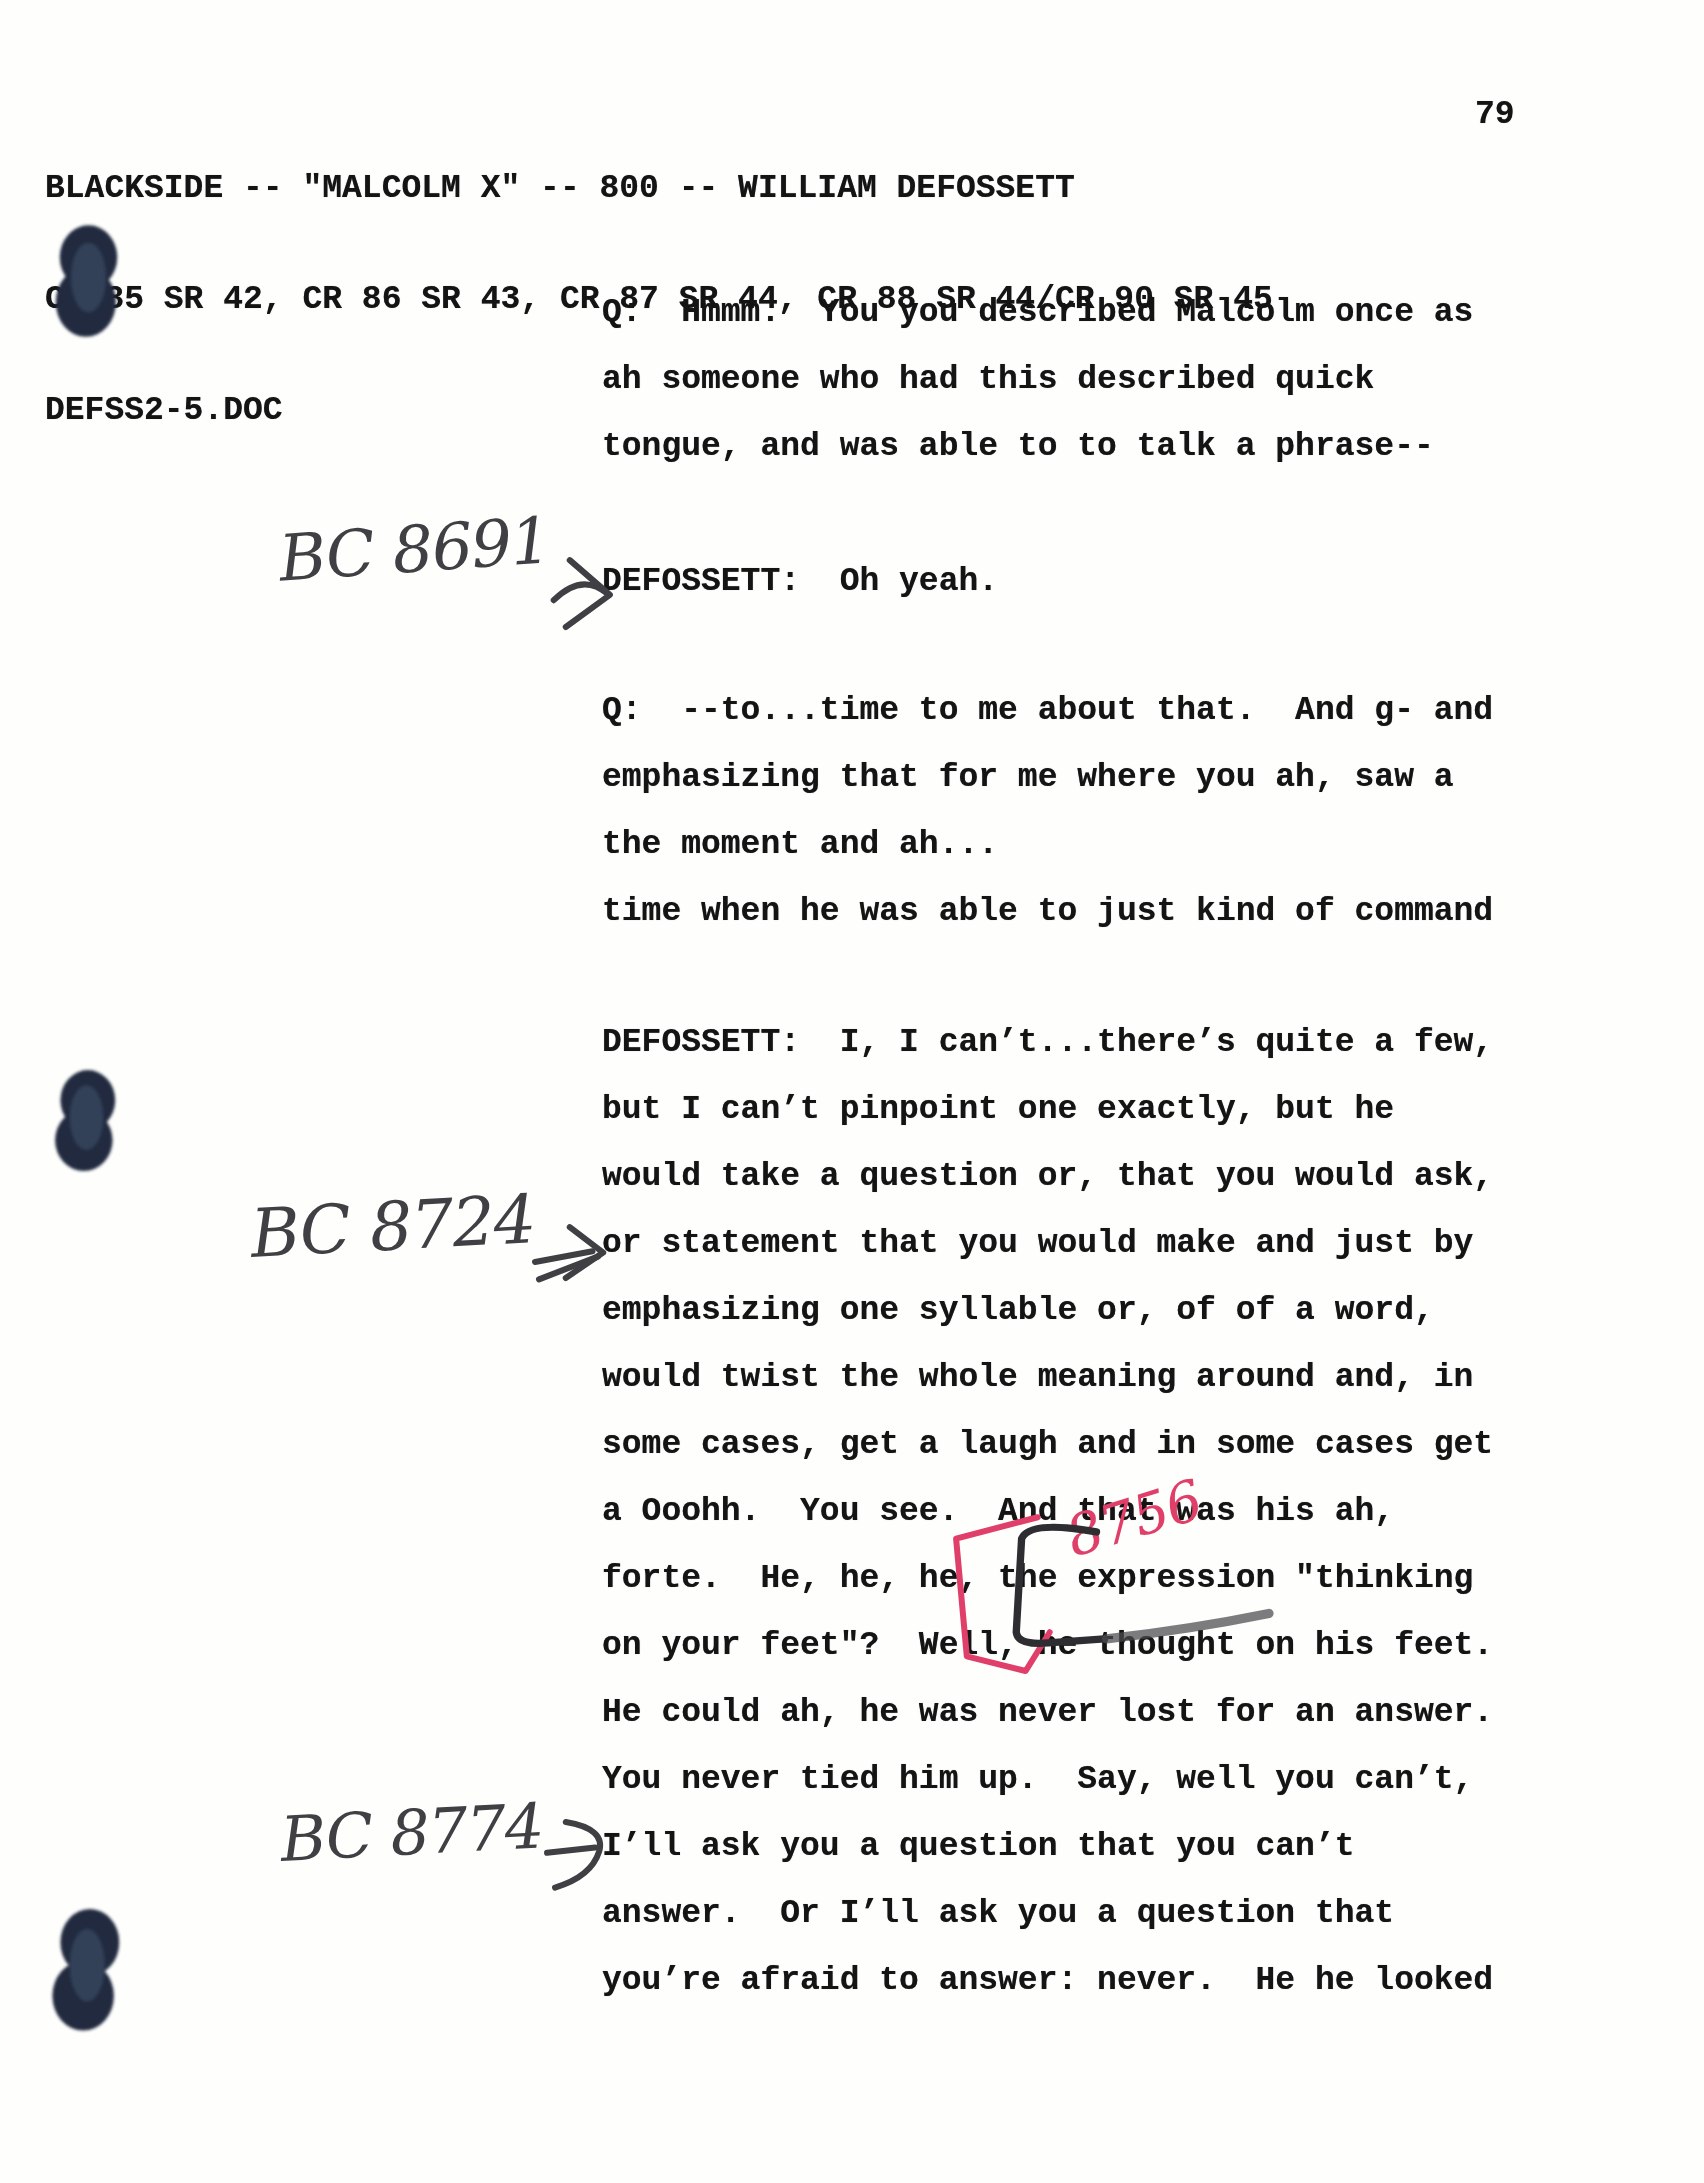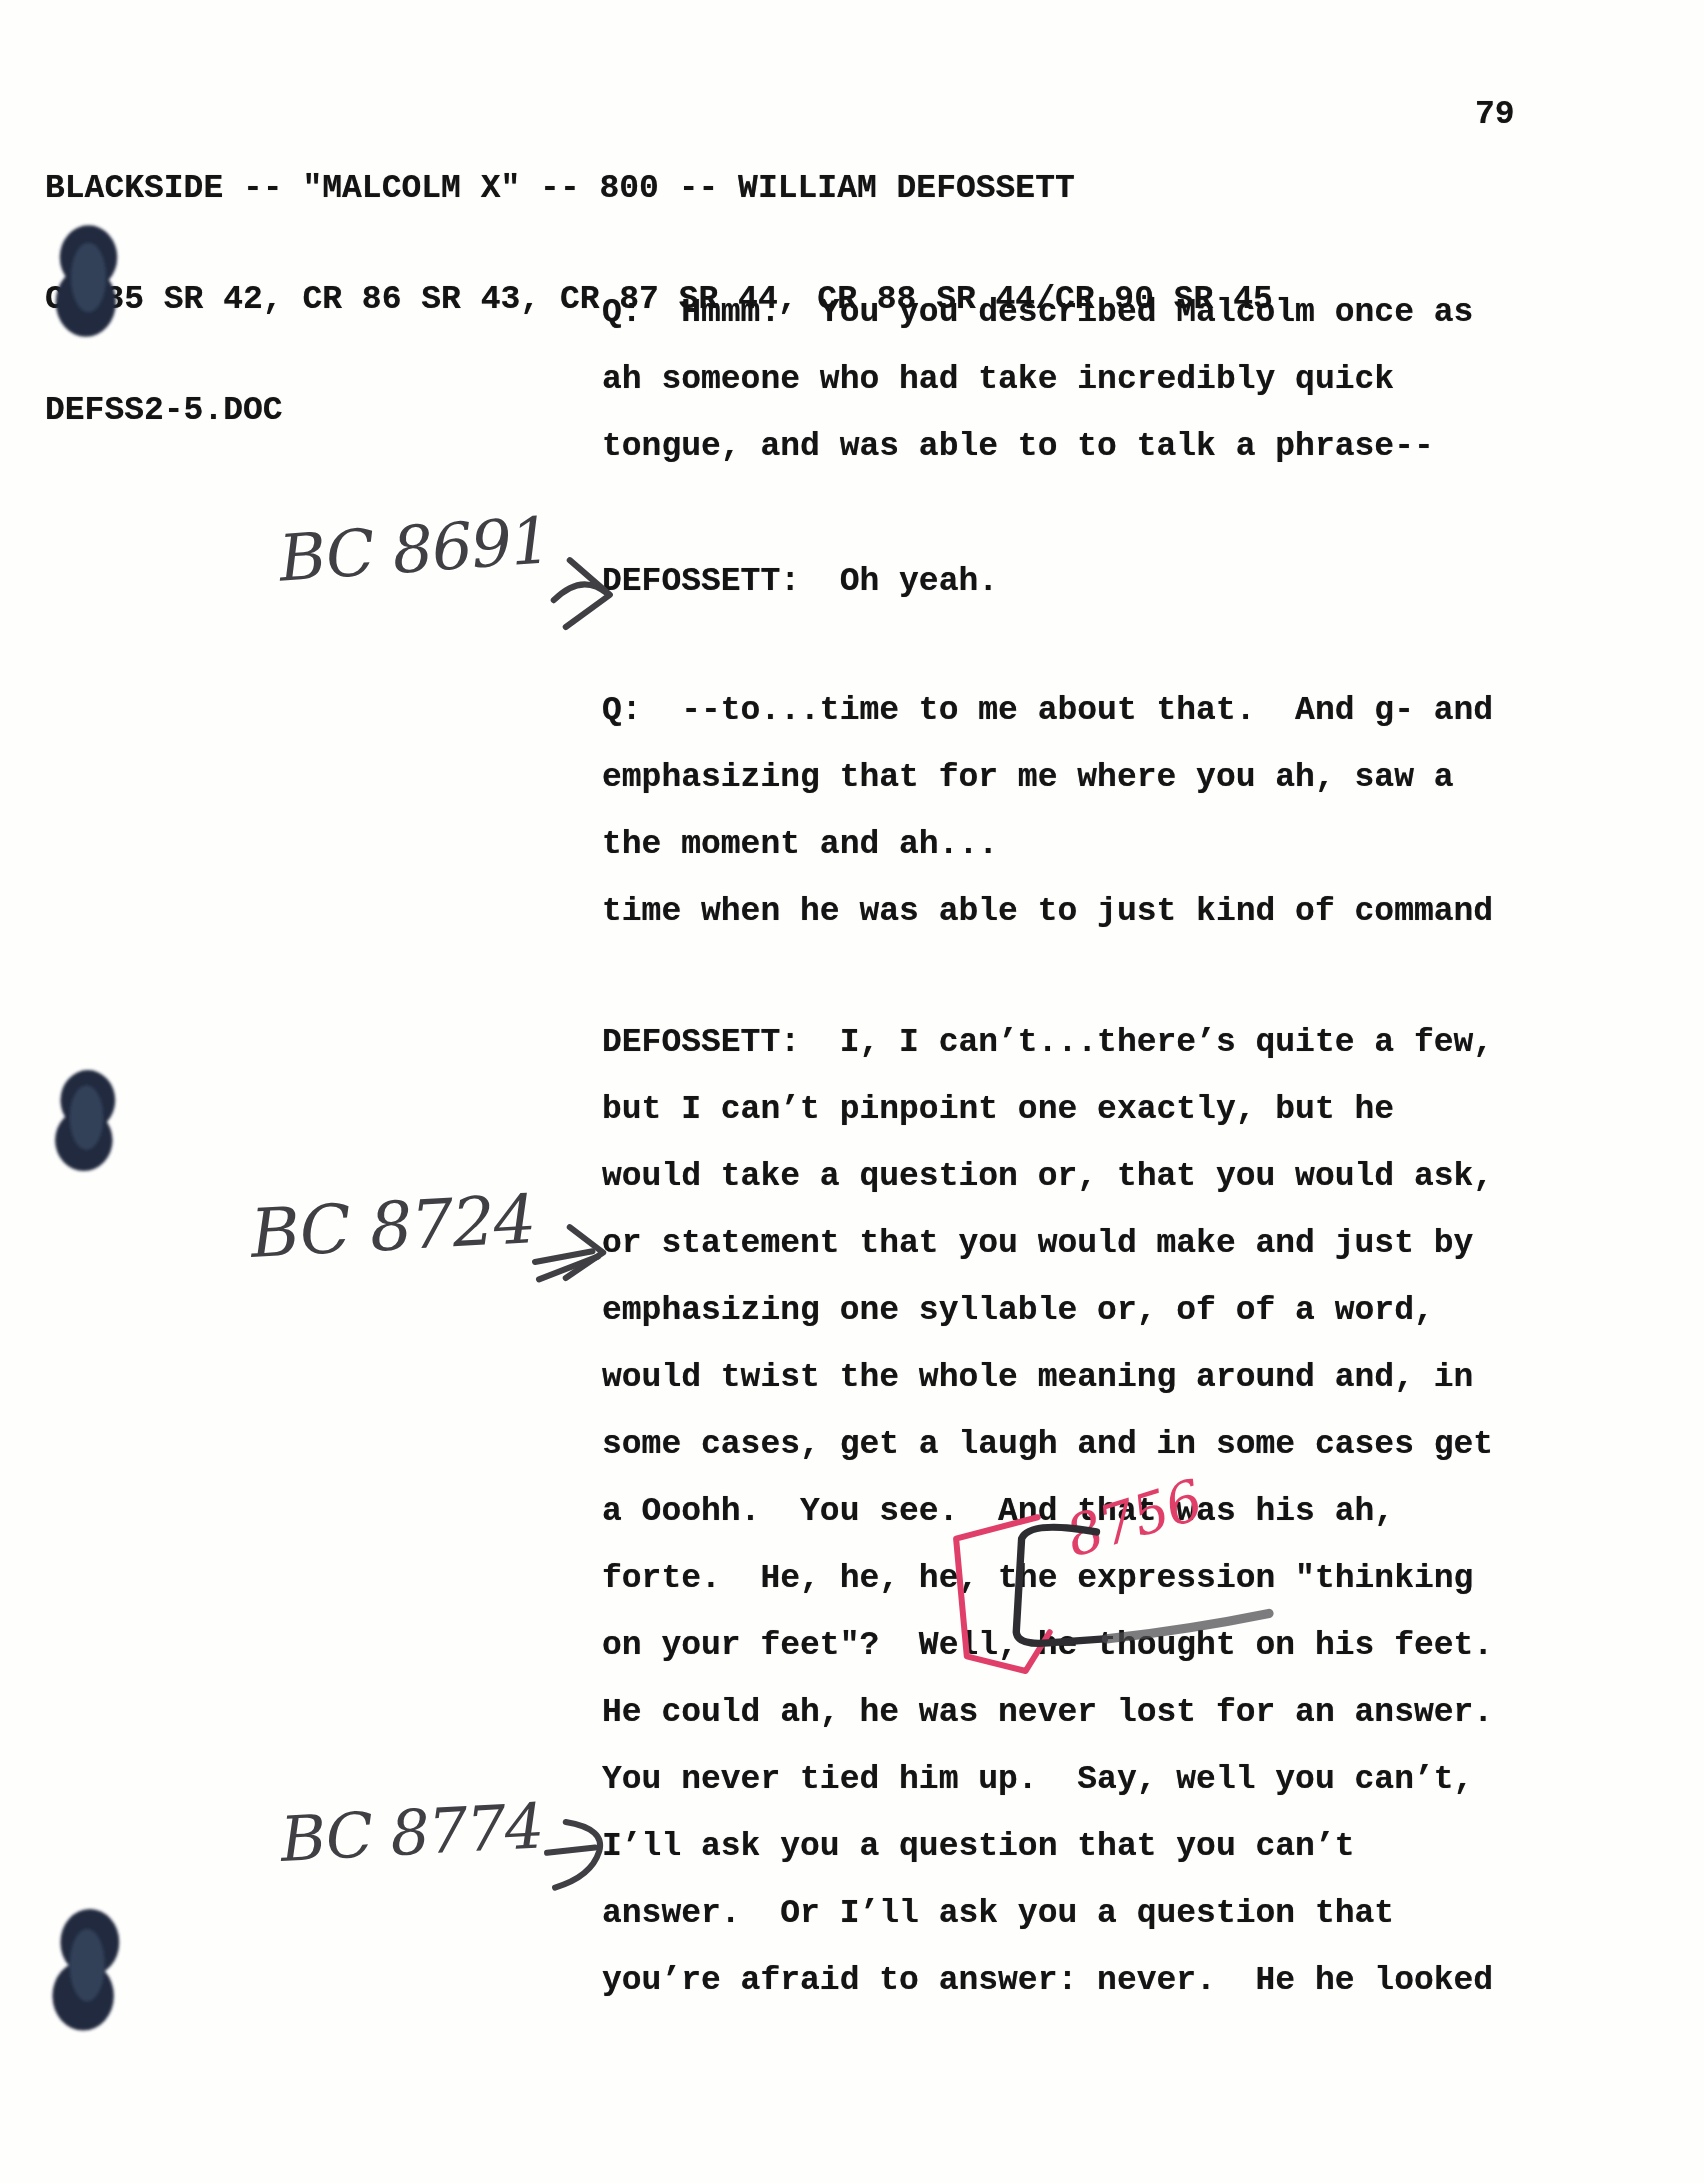--- a/index.html
+++ b/index.html
@@ -78,21 +78,21 @@
 
 <div class="page">
 
   <div class="typed header">
     <div class="tline">BLACKSIDE -- "MALCOLM X" -- 800 -- WILLIAM DEFOSSETT</div>
     <div class="tline">CR 85 SR 42, CR 86 SR 43, CR 87 SR 44, CR 88 SR 44/CR 90 SR 45</div>
     <div class="tline">DEFSS2-5.DOC</div>
   </div>
   <div class="typed pageno">79</div>
 
-  <div class="typed para" style="top:279px"><div class="tline">Q:  Hmmm.  You you described Malcolm once as</div><div class="tline">ah someone who had take incredibly quick</div><div class="tline">tongue, and was able to to talk a phrase--</div></div>
+  <div class="typed para" style="top:279px"><div class="tline">Q:  Hmmm.  You you described Malcolm once as</div><div class="tline">ah someone who had this described quick</div><div class="tline">tongue, and was able to to talk a phrase--</div></div>
   <div class="typed para" style="top:548px"><div class="tline">DEFOSSETT:  Oh yeah.</div></div>
   <div class="typed para" style="top:677px"><div class="tline">Q:  --to...time to me about that.  And g- and</div><div class="tline">emphasizing that for me where you ah, saw a</div><div class="tline">the moment and ah...</div><div class="tline">time when he was able to just kind of command</div></div>
   <div class="typed para" style="top:1009px"><div class="tline">DEFOSSETT:  I, I can’t...there’s quite a few,</div><div class="tline">but I can’t pinpoint one exactly, but he</div><div class="tline">would take a question or, that you would ask,</div><div class="tline">or statement that you would make and just by</div><div class="tline">emphasizing one syllable or, of of a word,</div><div class="tline">would twist the whole meaning around and, in</div><div class="tline">some cases, get a laugh and in some cases get</div><div class="tline">a Ooohh.  You see.  And that was his ah,</div><div class="tline">forte.  He, he, he, the expression "thinking</div><div class="tline">on your feet"?  Well, he thought on his feet.</div><div class="tline">He could ah, he was never lost for an answer.</div><div class="tline">You never tied him up.  Say, well you can’t,</div><div class="tline">I’ll ask you a question that you can’t</div><div class="tline">answer.  Or I’ll ask you a question that</div><div class="tline">you’re afraid to answer: never.  He he looked</div></div>
 
   <div class="hw" style="left:277px; top:527px;  font-size:64px;  transform:rotate(-4deg);">BC 8691</div>
   <div class="hw" style="left:249px; top:1201px; font-size:67px; transform:rotate(-3deg);">BC 8724</div>
   <div class="hw" style="left:279px; top:1809px; font-size:62px;  transform:rotate(-3deg);">BC 8774</div>
 
   <div class="hw hw-red" style="left:1060px; top:1512px; font-size:56px; transform:rotate(-17deg);">8756</div>
 

